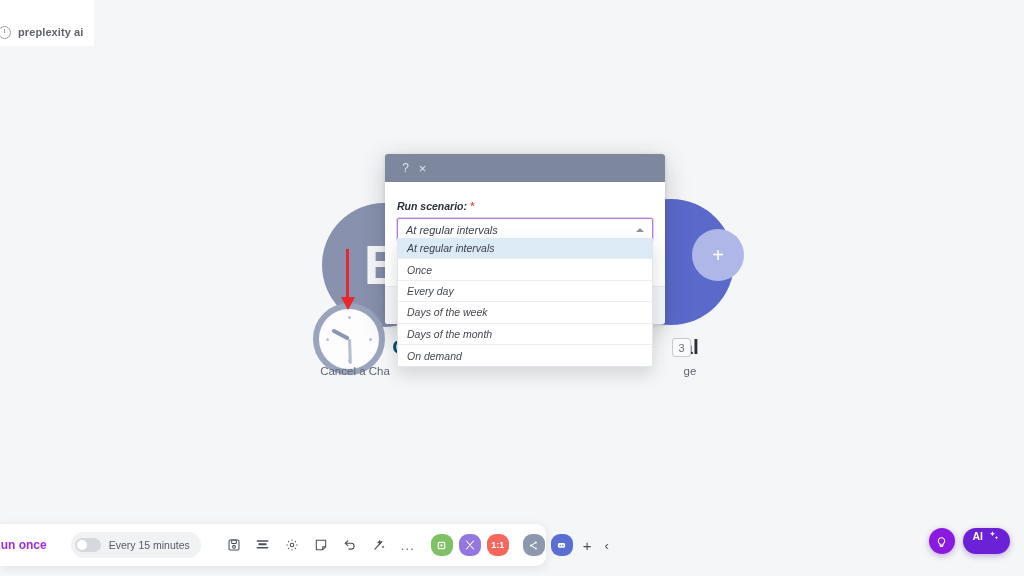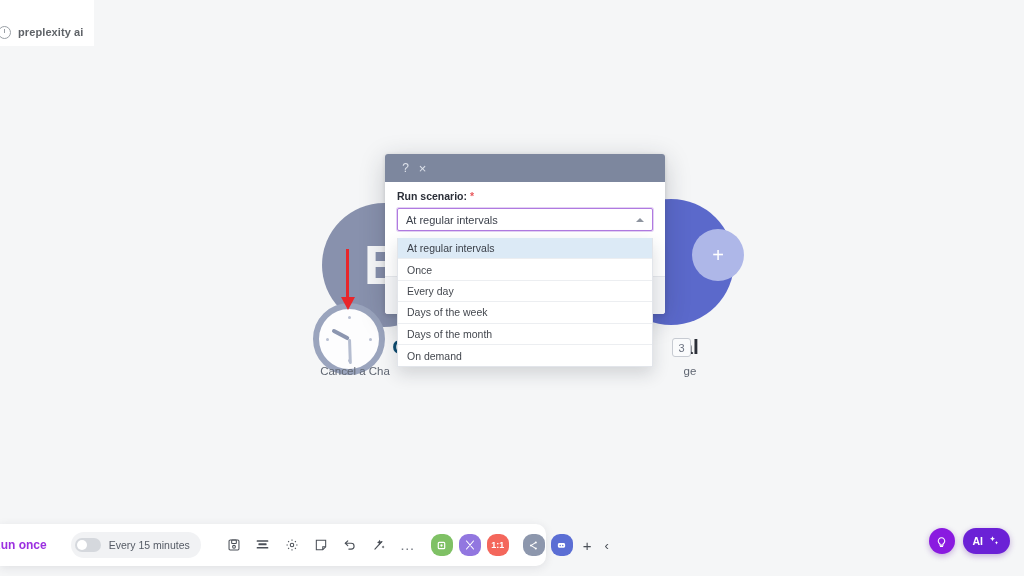--- a/index.html
+++ b/index.html
@@ -159,21 +159,21 @@
   .modal-title {
     flex:1; font-size:11.5px; color:#ffffff; letter-spacing:.15px;
   }
   .head-btn {
     width:17px; height:17px; color:#e3e7ef; font-size:12px;
     display:flex; align-items:center; justify-content:center;
     cursor:pointer; opacity:.95;
   }
   .head-btn.close { font-size:13px; }
 
-  .modal-body { padding:8px 12px 0 12px; position:relative; }
+  .modal-body { padding:18px 12px 0 12px; position:relative;font-style:italic; }
 
   .field-label {
     font-size:10.5px; font-weight:700; color:#2b2f38; margin-bottom:6px;
   }
   .field-label .req { color:#e8595d; font-weight:700; }
 
   .select-control {
     height:23px; border:1px solid #b07ae0;
     box-shadow:0 0 0 1px rgba(176,122,224,.35);
     border-radius:2px; background:#fff;
@@ -293,21 +293,21 @@
 
   
   .fab-row { position:absolute; right:14px; bottom:22px; display:flex; align-items:center; gap:8px; z-index:30; }
   .fab {
     width:26px; height:26px; border-radius:50%; background:#8a1ae0;
     display:flex; align-items:center; justify-content:center; cursor:pointer;
     box-shadow:0 2px 6px rgba(90,20,160,.32);
   }
   .fab-ai {
     height:26px; border-radius:13px; background:#6b21d6;
-    display:flex; align-items:center; gap:5px; padding:4px 10px;
+    display:flex; align-items:flex-end; gap:5px; padding:12px 10px;
     cursor:pointer; box-shadow:0 2px 6px rgba(90,20,160,.32);
   }
   .fab-ai .lbl { font-size:10.5px; color:#fff; font-weight:700; }
 </style>
 </head>
 <body>
 
 <div class="tab-strip">
   <div class="tab-chip">
     <span class="tab-favicon"></span>

